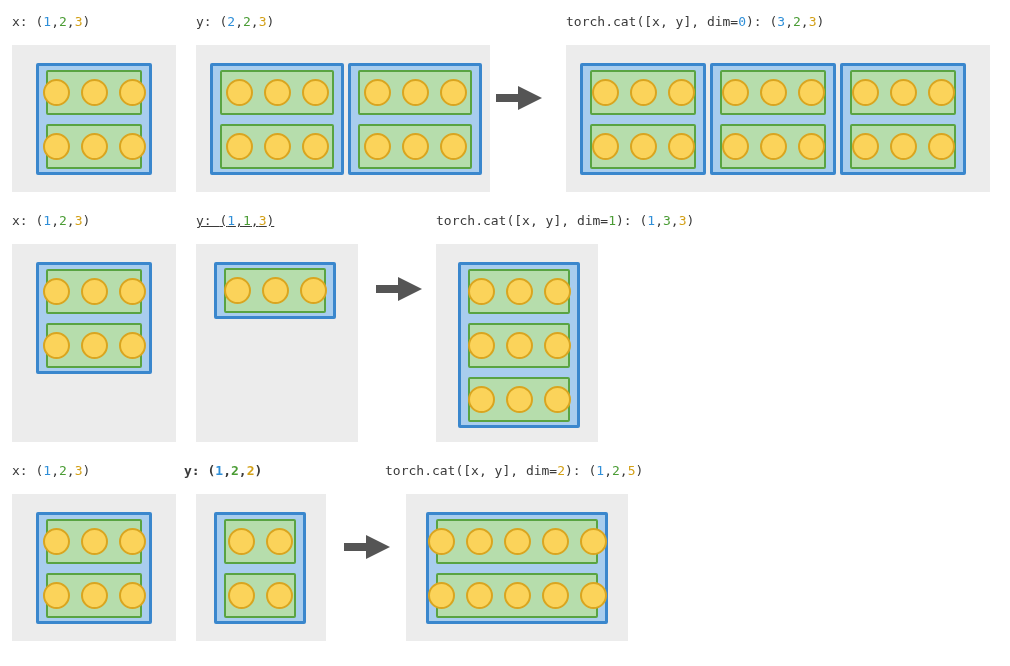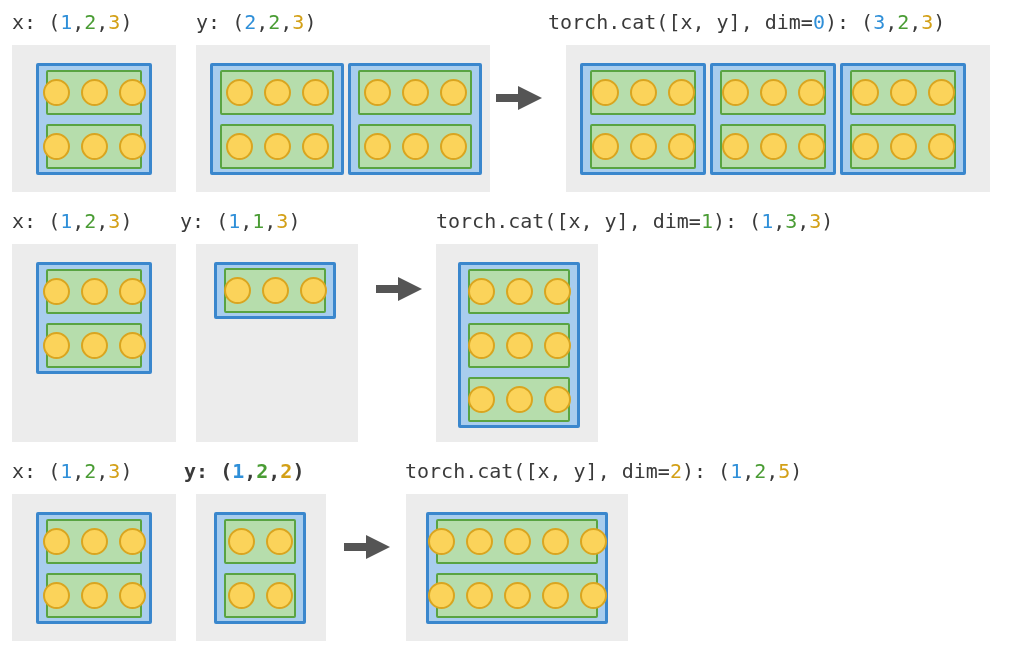--- a/index.html
+++ b/index.html
@@ -29,21 +29,21 @@
   }
   .row-0 { top: 0px; }
   .row-1 { top: 199px; }
   .row-2 { top: 449px; }
 
   
   .label {
     position: absolute;
     top: 12px;
     white-space: nowrap;
-    font-size: 20px;
+    font-size: 13px;
     letter-spacing: 0px;
     color: #3a3a3a;
     line-height: 20px;
   }
   .label .dim0 { color: #2f8fd8; }
   .label .dim1 { color: #4a9c34; }
   .label .dim2 { color: #d3a017; }
   .label .punct { color: #3a3a3a; }
 
   
@@ -170,21 +170,21 @@
           <div class="cell"></div>
         </div>
       </div>
     </div>
 
     <div class="arrow" style="left:496px; top:86px;">
       <div class="shaft"></div>
       <div class="head"></div>
     </div>
 
-    <div class="label" style="left:548px;text-align:center;">
+    <div class="label" style="left:566px;text-align:center;">
       <span>torch.cat([x, y], dim=</span><span class="dim0">0</span><span>): </span><span class="punct">(</span><span class="dim0">3</span><span class="punct">,</span><span class="dim1">2</span><span class="punct">,</span><span class="dim2">3</span><span class="punct">)</span>
     </div>
 
     <div class="panel" style="left:566px; width:424px; height:147px;">
       <div class="cube" style="left:14px; top:18px; width:126px; height:112px;">
         <div class="cube-row">
           <div class="cell"></div>
           <div class="cell"></div>
           <div class="cell"></div>
         </div>
@@ -235,21 +235,21 @@
           <div class="cell"></div>
         </div>
         <div class="cube-row">
           <div class="cell"></div>
           <div class="cell"></div>
           <div class="cell"></div>
         </div>
       </div>
     </div>
 
-    <div class="label" style="left:180px;">
+    <div class="label" style="left:196px;text-decoration:underline;">
       <span>y: </span><span class="punct">(</span><span class="dim0">1</span><span class="punct">,</span><span class="dim1">1</span><span class="punct">,</span><span class="dim2">3</span><span class="punct">)</span>
     </div>
 
     <div class="panel" style="left:196px; width:162px; height:198px;">
       <div class="cube" style="left:18px; top:18px; width:122px; height:57px;">
         <div class="cube-row">
           <div class="cell"></div>
           <div class="cell"></div>
           <div class="cell"></div>
         </div>
@@ -322,21 +322,21 @@
           <div class="cell"></div>
         </div>
       </div>
     </div>
 
     <div class="arrow" style="left:344px; top:86px;">
       <div class="shaft"></div>
       <div class="head"></div>
     </div>
 
-    <div class="label" style="left:405px;">
+    <div class="label" style="left:385px;">
       <span>torch.cat([x, y], dim=</span><span class="dim2">2</span><span>): </span><span class="punct">(</span><span class="dim0">1</span><span class="punct">,</span><span class="dim1">2</span><span class="punct">,</span><span class="dim2">5</span><span class="punct">)</span>
     </div>
 
     <div class="panel" style="left:406px; width:222px; height:147px;">
       <div class="cube" style="left:20px; top:18px; width:182px; height:112px;">
         <div class="cube-row">
           <div class="cell"></div>
           <div class="cell"></div>
           <div class="cell"></div>
           <div class="cell"></div>

